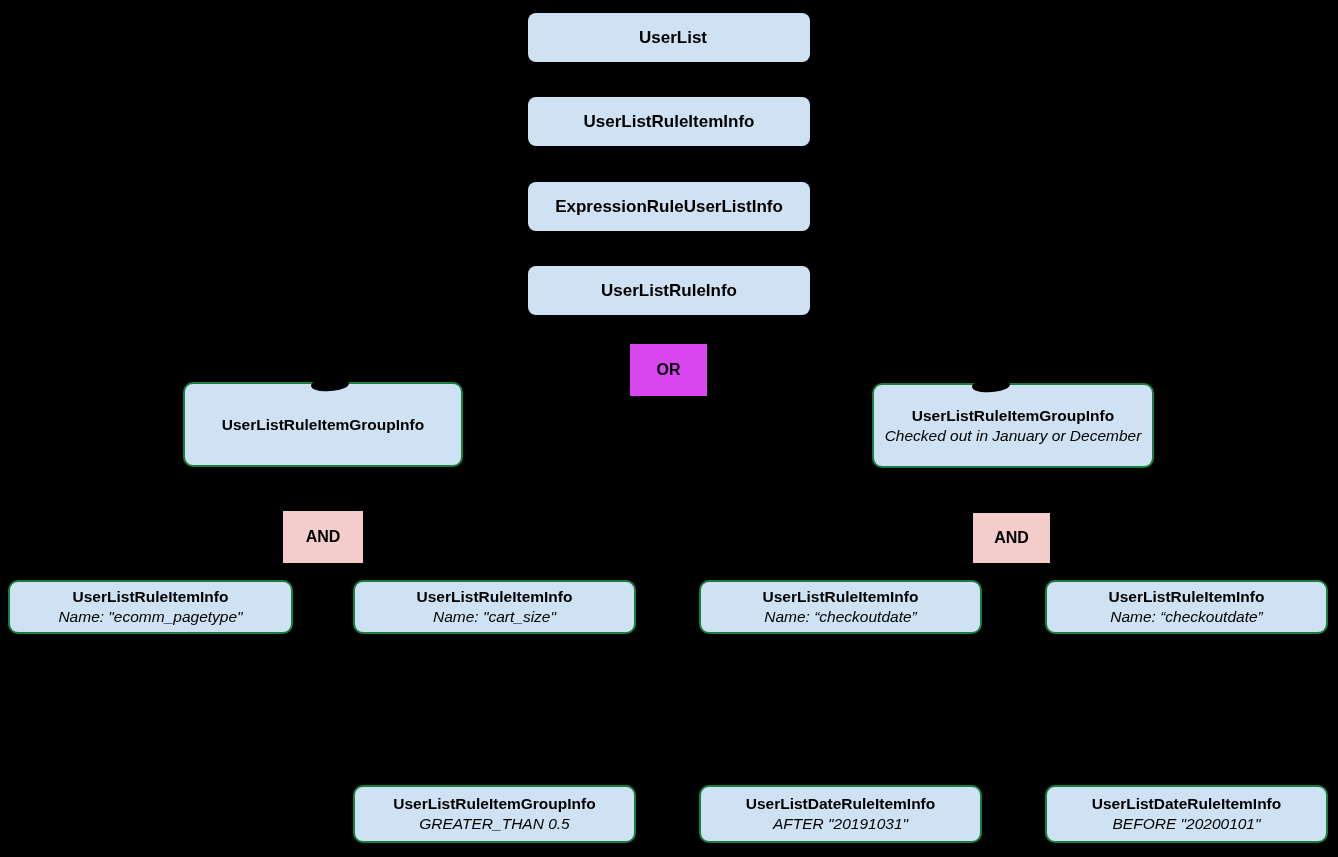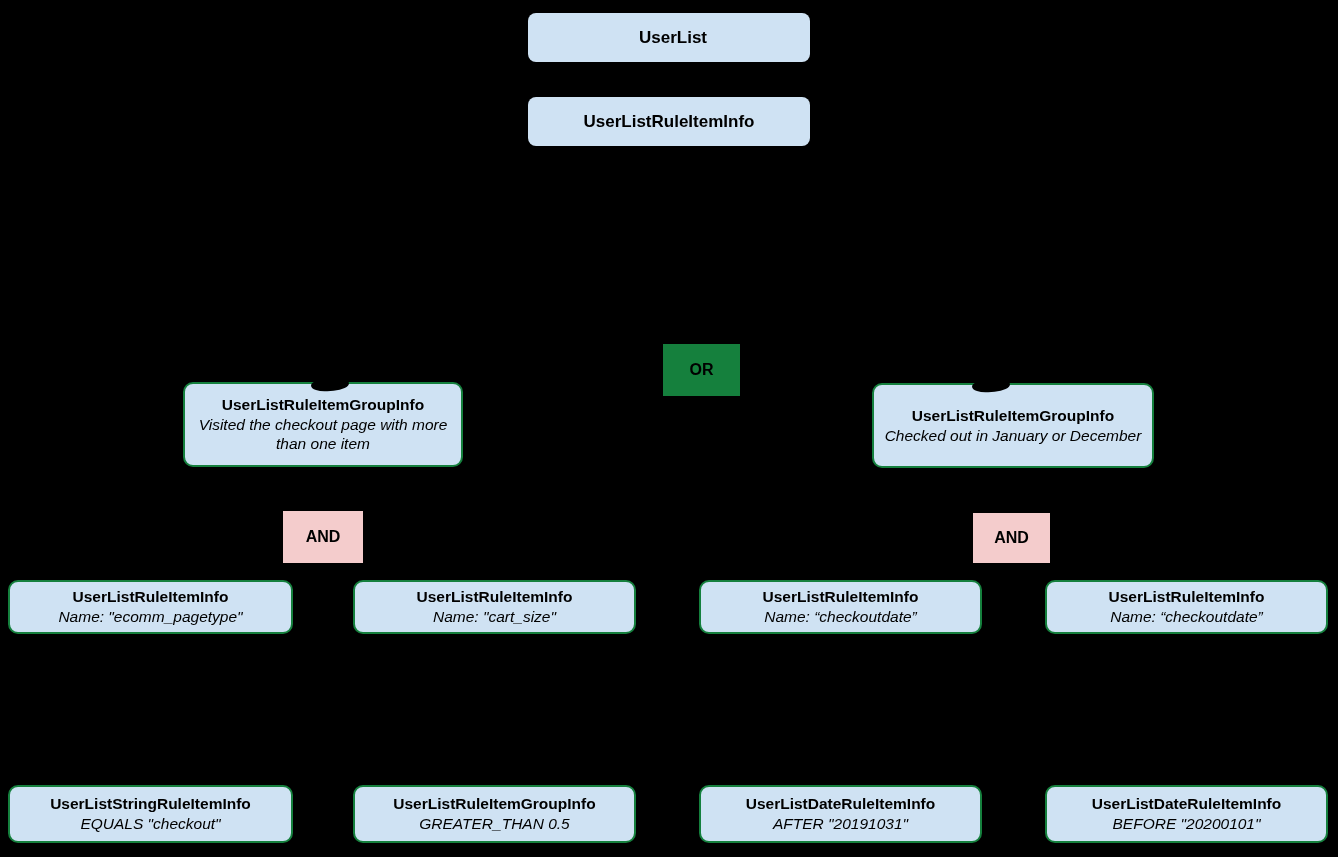--- a/index.html
+++ b/index.html
@@ -12,21 +12,21 @@
     display:flex;flex-direction:column;align-items:center;justify-content:center;
     text-align:center;box-sizing:border-box;
   }
   .chain{left:528px;width:282px;height:49px;border-radius:8px;}
   .chain .title{font-size:17px;}
   .c0{top:13px;padding-left:8px;} .c1{top:97px;} .c2{top:182px;} .c3{top:266px;}
   .op{
     position:absolute;display:flex;align-items:center;justify-content:center;
     font-weight:bold;font-size:16px;box-sizing:border-box;
   }
-  .or{left:663px;top:344px;width:77px;height:52px;background:#15803d;}
+  .or{left:630px;top:344px;width:77px;height:52px;background:#d946ef;}
   .and-l{left:283px;top:511px;width:80px;height:52px;background:#f4cccc;}
   .and-r{left:973px;top:513px;width:77px;height:50px;background:#f4cccc;}
   .bordered{border:2px solid #15803d;border-radius:10px;}
   .group{height:85px;padding:2px 8px;line-height:1.28;}
   .group-l{left:183px;top:382px;width:280px;}
   .group-r{left:872px;top:383px;width:282px;}
   .item{top:580px;height:54px;line-height:1.3;}
   .leaf{top:785px;height:58px;line-height:1.3;}
   .x0{left:8px;width:285px;} .x1{left:353px;width:283px;}
   .x2{left:699px;width:283px;} .x3{left:1045px;width:283px;}
@@ -43,29 +43,34 @@
 <body>
 
 <div class="canvas">
 
   <div class="node chain c0">
     <span class="title">UserList</span>
   </div>
   <div class="node chain c1">
     <span class="title">UserListRuleItemInfo</span>
   </div>
+  <div class="node chain c2">
+    <span class="title">ExpressionRuleUserListInfo</span>
+  </div>
+  <div class="node chain c3">
+    <span class="title">UserListRuleInfo</span>
+  </div>
 
   <div class="op or">
     <span>OR</span>
   </div>
 
   <div class="node bordered group group-l">
     <span class="notch notch-l"></span>
     <span class="title">UserListRuleItemGroupInfo</span>
-    <span class="subtitle">Visited the checkout page with more than one item</span>
   </div>
 
   <div class="node bordered group group-r">
     <span class="notch notch-r"></span>
     <span class="title">UserListRuleItemGroupInfo</span>
     <span class="subtitle">Checked out in January or December</span>
   </div>
 
   <div class="op and-l">
     <span>AND</span>
@@ -84,24 +89,20 @@
   </div>
   <div class="node bordered item x2">
     <span class="title">UserListRuleItemInfo</span>
     <span class="subtitle">Name: “checkoutdate”</span>
   </div>
   <div class="node bordered item x3">
     <span class="title">UserListRuleItemInfo</span>
     <span class="subtitle">Name: “checkoutdate”</span>
   </div>
 
-  <div class="node bordered leaf x0">
-    <span class="title">UserListStringRuleItemInfo</span>
-    <span class="subtitle">EQUALS "checkout"</span>
-  </div>
   <div class="node bordered leaf x1">
     <span class="title">UserListRuleItemGroupInfo</span>
     <span class="subtitle">GREATER_THAN 0.5</span>
   </div>
   <div class="node bordered leaf x2">
     <span class="title">UserListDateRuleItemInfo</span>
     <span class="subtitle">AFTER "20191031"</span>
   </div>
   <div class="node bordered leaf x3">
     <span class="title">UserListDateRuleItemInfo</span>

